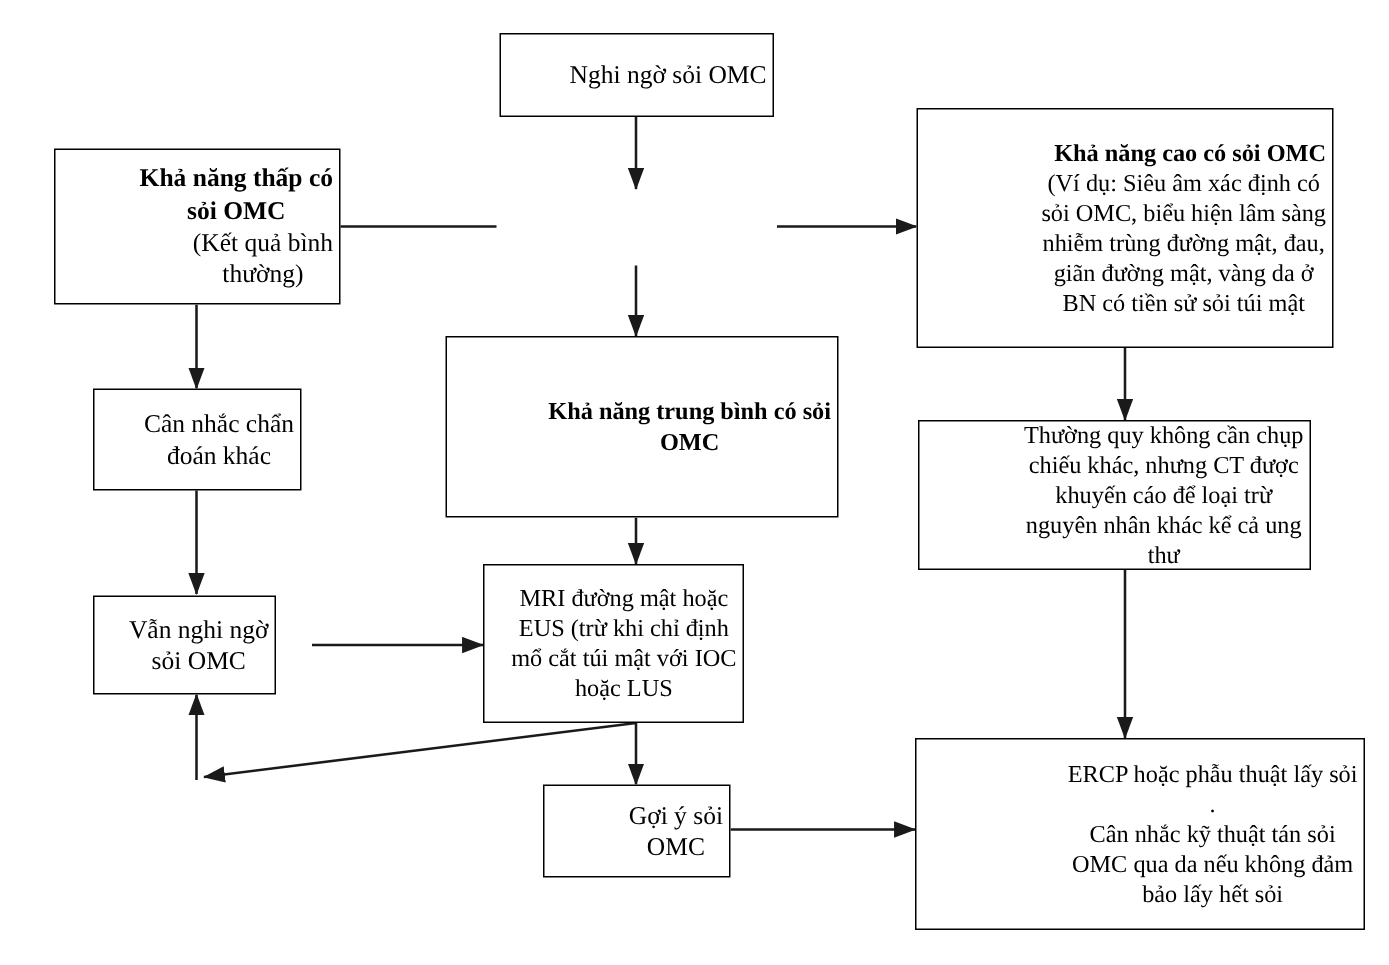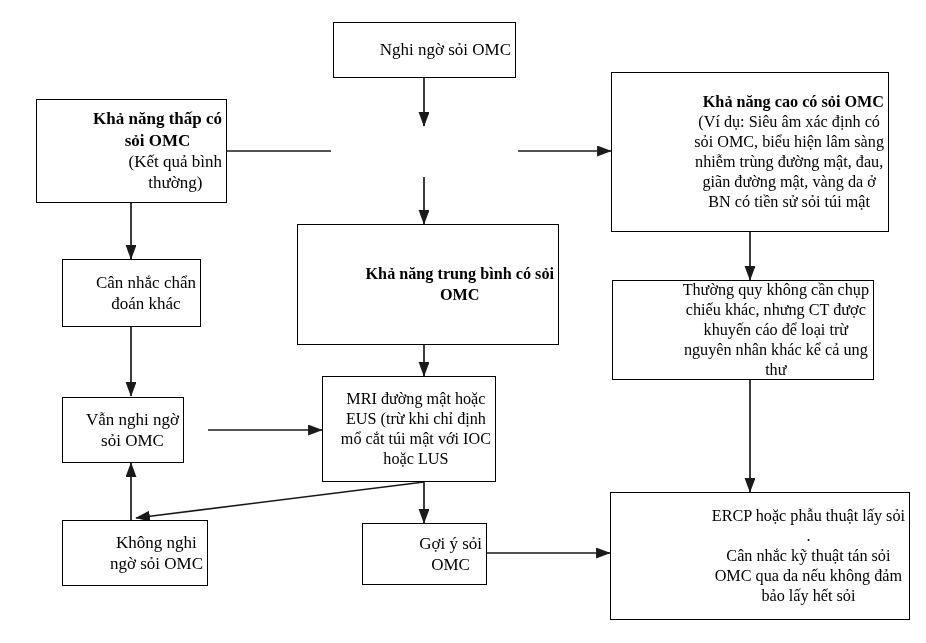--- a/index.html
+++ b/index.html
@@ -111,23 +111,20 @@
   </div>
 
   <div class="node" style="left:62px; top:259px; width:139px; height:68px;">
     <span class="bdy">Cân nhắc chẩn<br>đoán khác</span>
   </div>
 
   <div class="node" style="left:62px; top:397px; width:122px; height:66px;">
     <span class="bdy">Vẫn nghi ngờ<br>sỏi OMC</span>
   </div>
 
-  <div class="node" style="left:62px; top:520px; width:146px; height:66px;">
-    <span class="bdy">Không nghi<br>ngờ sỏi OMC</span>
-  </div>
 
   <div class="node dense" style="left:322px; top:376px; width:174px; height:106px;">
     <span class="bdy">MRI đường mật hoặc<br>EUS (trừ khi chỉ định<br>mổ cắt túi mật với IOC<br>hoặc LUS</span>
   </div>
 
   <div class="node" style="left:362px; top:523px; width:125px; height:62px;">
     <span class="bdy">Gợi ý sỏi<br>OMC</span>
   </div>
 
   <div class="node dense" style="left:612px; top:280px; width:262px; height:100px;">

